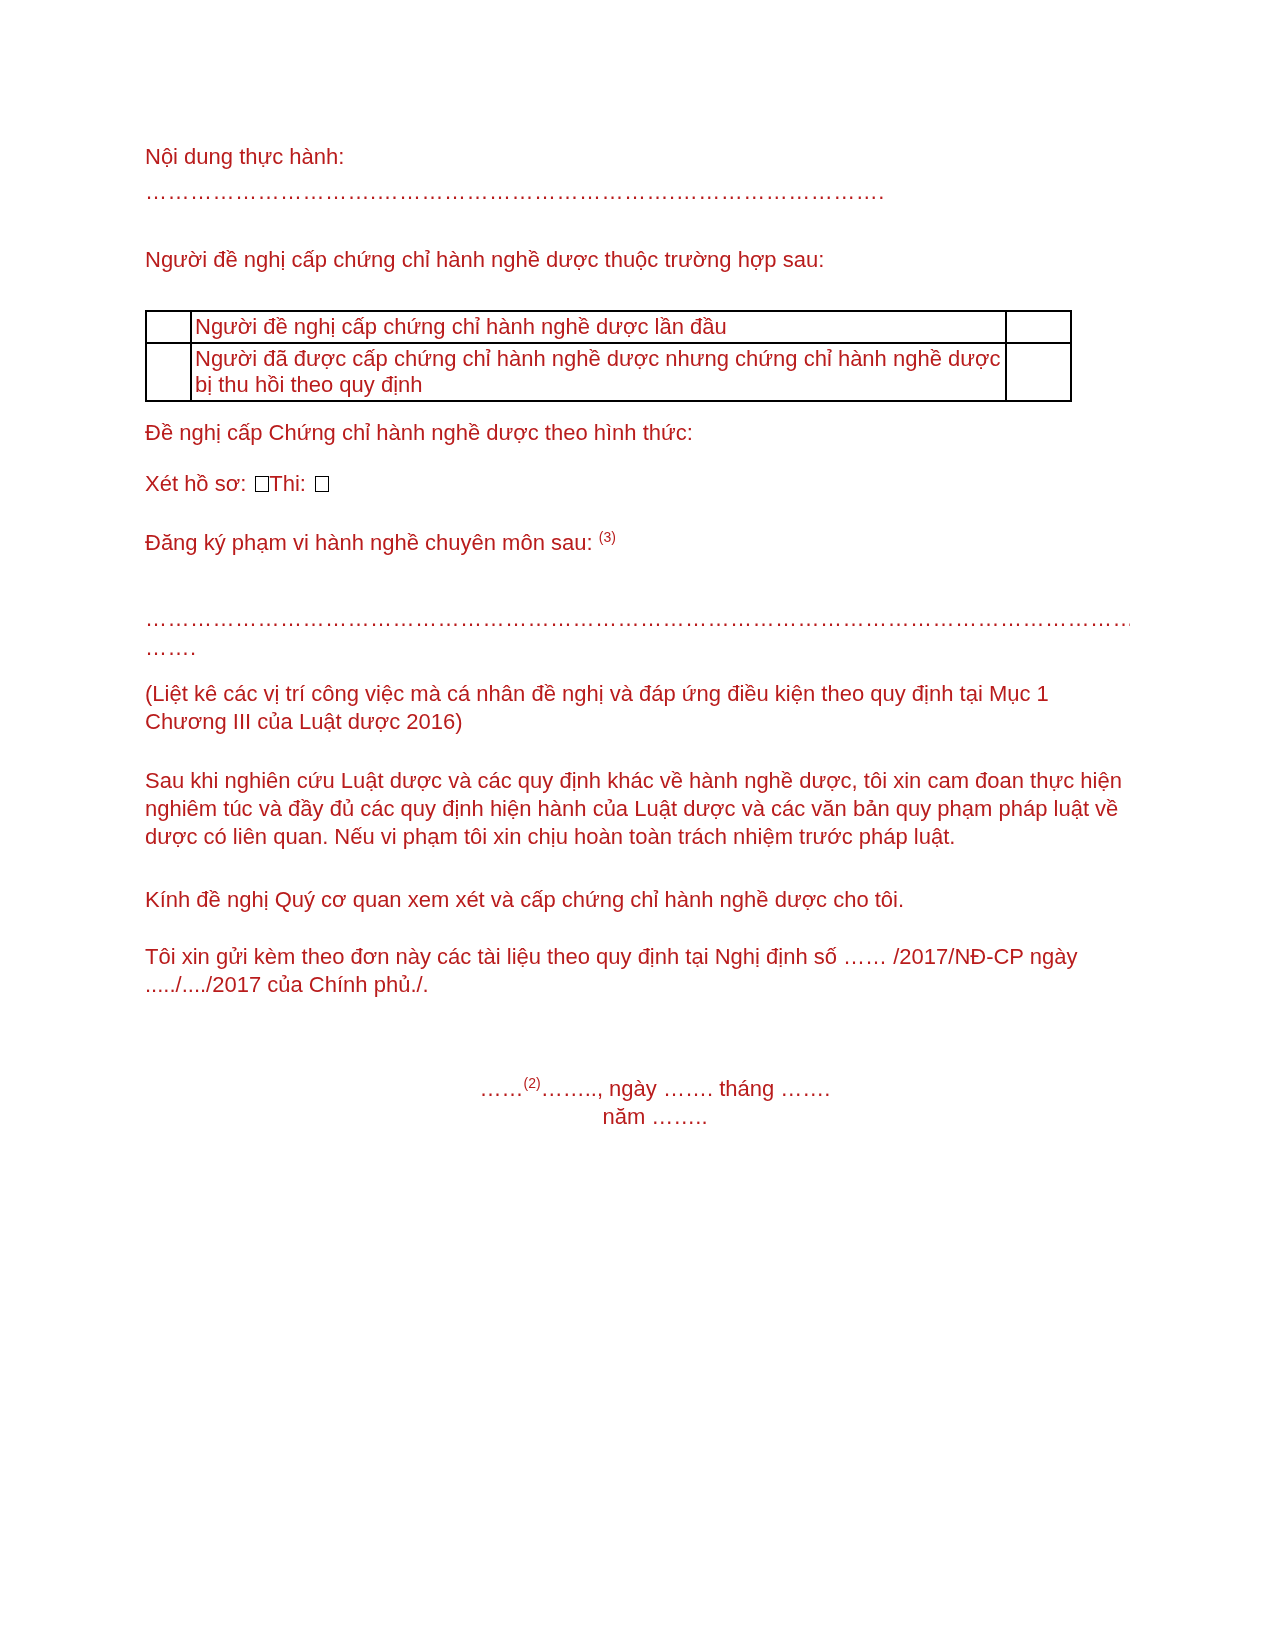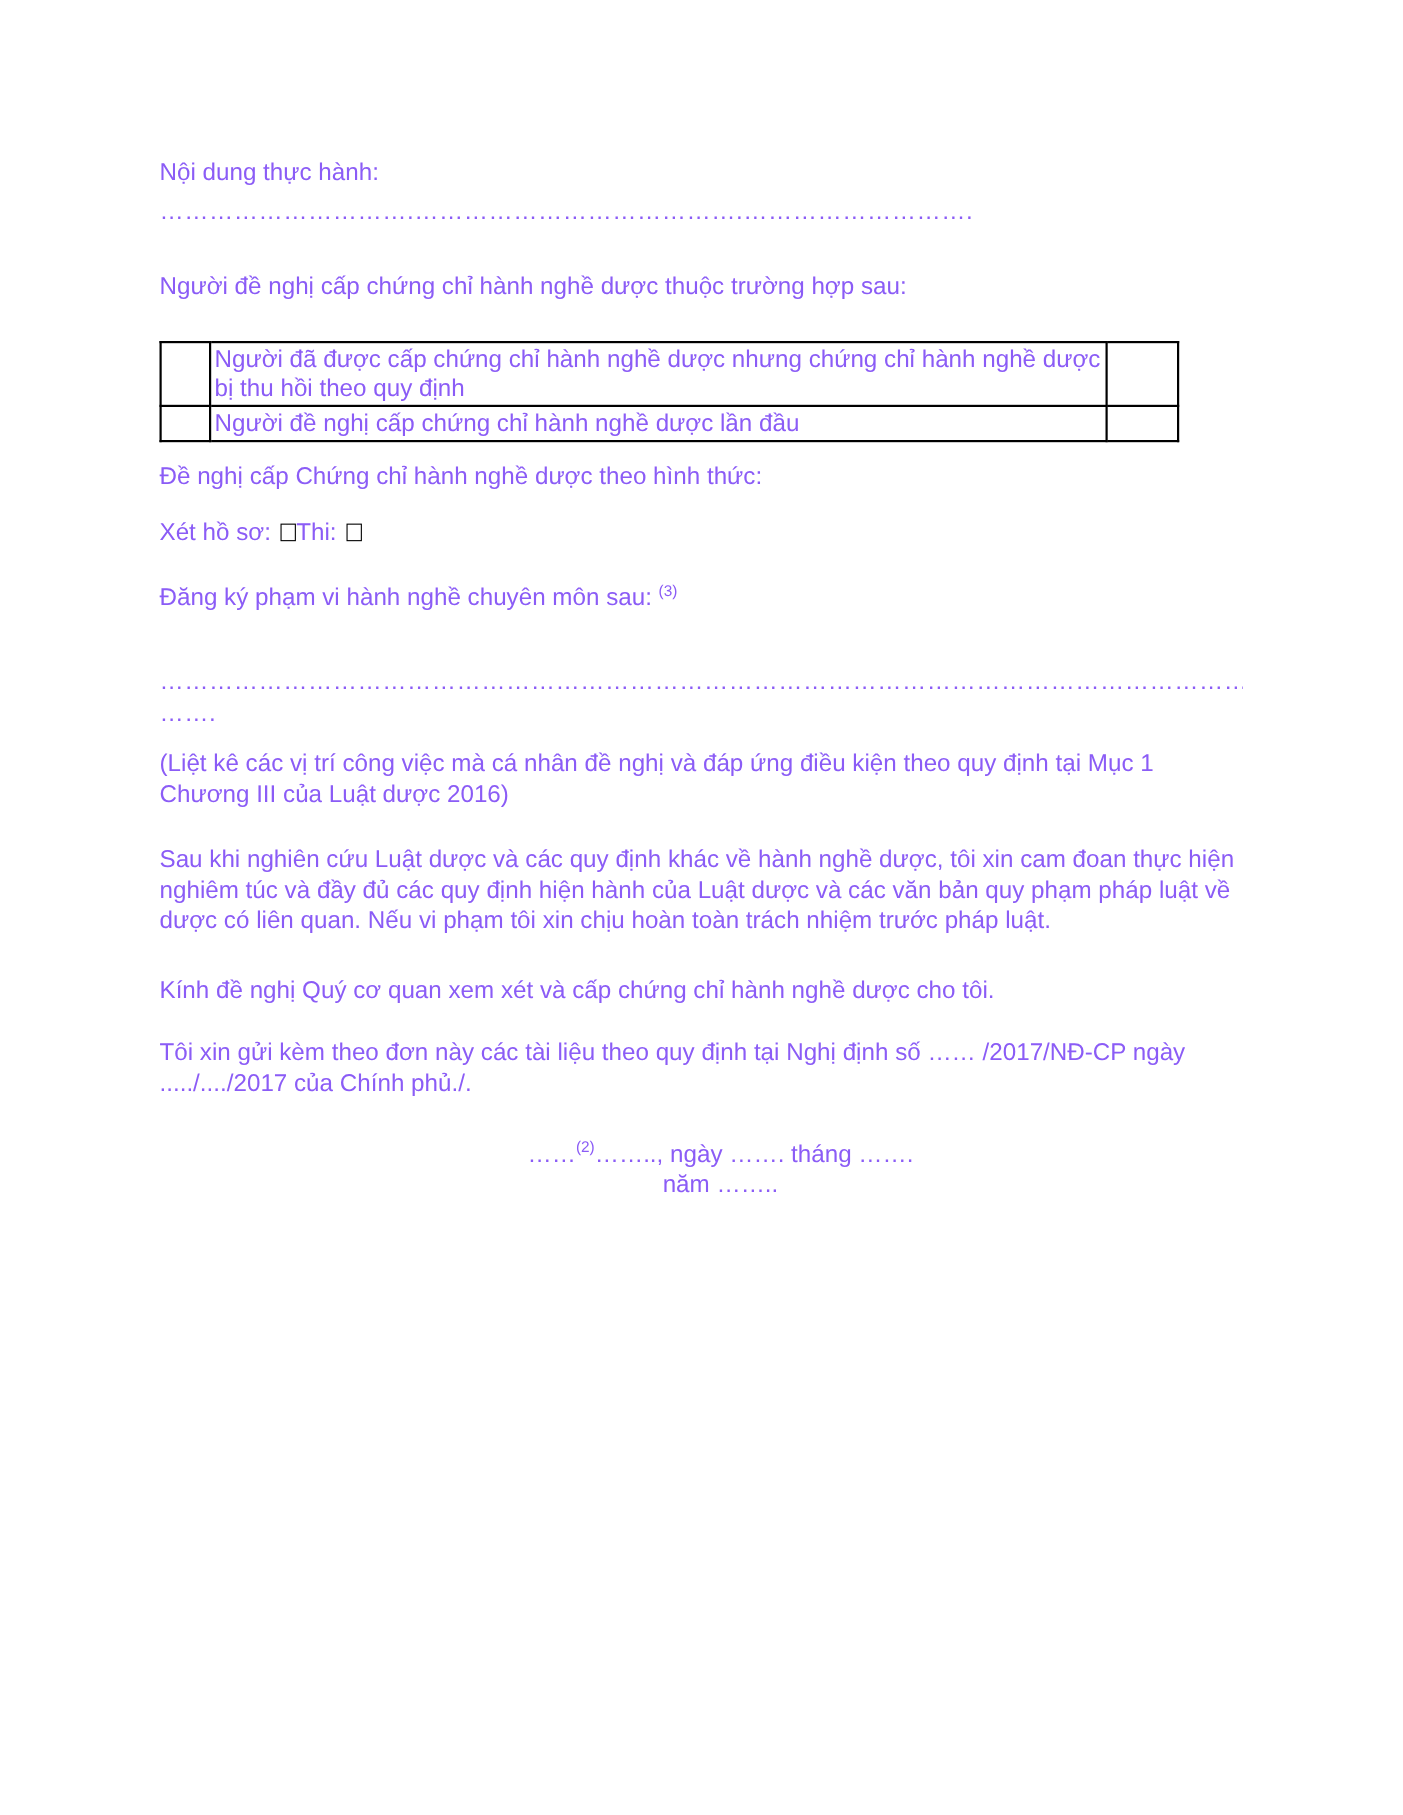--- a/index.html
+++ b/index.html
@@ -3,21 +3,21 @@
 <meta charset="utf-8">
 <style>
   * { margin: 0; padding: 0; box-sizing: border-box; }
   html, body { background: #e8e8e8; }
   .page {
     position: relative;
     width: 1275px;
     height: 1650px;
     margin: 0 auto;
     background: #ffffff;
-    color: #8b5cf6;
+    color: #b91c1c;
     font-family: "Liberation Sans", "DejaVu Sans", sans-serif;
     font-size: 22px;
     line-height: 28px;
     padding: 143px 145px 0 145px;
     overflow: hidden;
   }
   p { margin: 0; }
   .fill-line {
     white-space: nowrap;
     overflow: hidden;
@@ -57,21 +57,21 @@
     line-height: 0;
     vertical-align: super;
   }
   .fill2 { margin-top: 48px; }
   .fill3 { margin-top: 1px; }
   .note { margin-top: 18px; }
   .commitment { margin-top: 31px; }
   .request { margin-top: 35px; }
   .attach { margin-top: 29px; }
   .signature {
-    margin-top: 36px;
+    margin-top: 76px;
     width: 470px;
     margin-left: auto;
     margin-right: 240px;
     text-align: center;
   }
   .signer-title { font-weight: bold; }
   .signer-note { font-style: italic; }
 </style>
 </head>
 <body>
@@ -81,26 +81,26 @@
   <p>Nội dung thực hành:</p>
 
   <p class="fill-line fill1">………………………….………………………………….……………………….</p>
 
   <p class="case-intro">Người đề nghị cấp chứng chỉ hành nghề dược thuộc trường hợp sau:</p>
 
   <table class="case-table">
     <tbody>
         <tr>
       <td class="check-col-left"></td>
-      <td class="label-col">Người đã được cấp chứng chỉ hành nghề dược nhưng chứng chỉ hành nghề dược bị thu hồi theo quy định</td>
+      <td class="label-col">Người đề nghị cấp chứng chỉ hành nghề dược lần đầu</td>
       <td class="check-col-right"></td>
     </tr>
     <tr>
       <td class="check-col-left"></td>
-      <td class="label-col">Người đề nghị cấp chứng chỉ hành nghề dược lần đầu</td>
+      <td class="label-col">Người đã được cấp chứng chỉ hành nghề dược nhưng chứng chỉ hành nghề dược bị thu hồi theo quy định</td>
       <td class="check-col-right"></td>
     </tr>
   </tbody>
     </table>
 
   <p class="method-intro">Đề nghị cấp Chứng chỉ hành nghề dược theo hình thức:</p>
 
   <p class="method-options">
     <span>Xét hồ sơ:</span><span class="checkbox"></span><span class="method-exam">Thi:</span><span class="checkbox"></span>
   </p>

